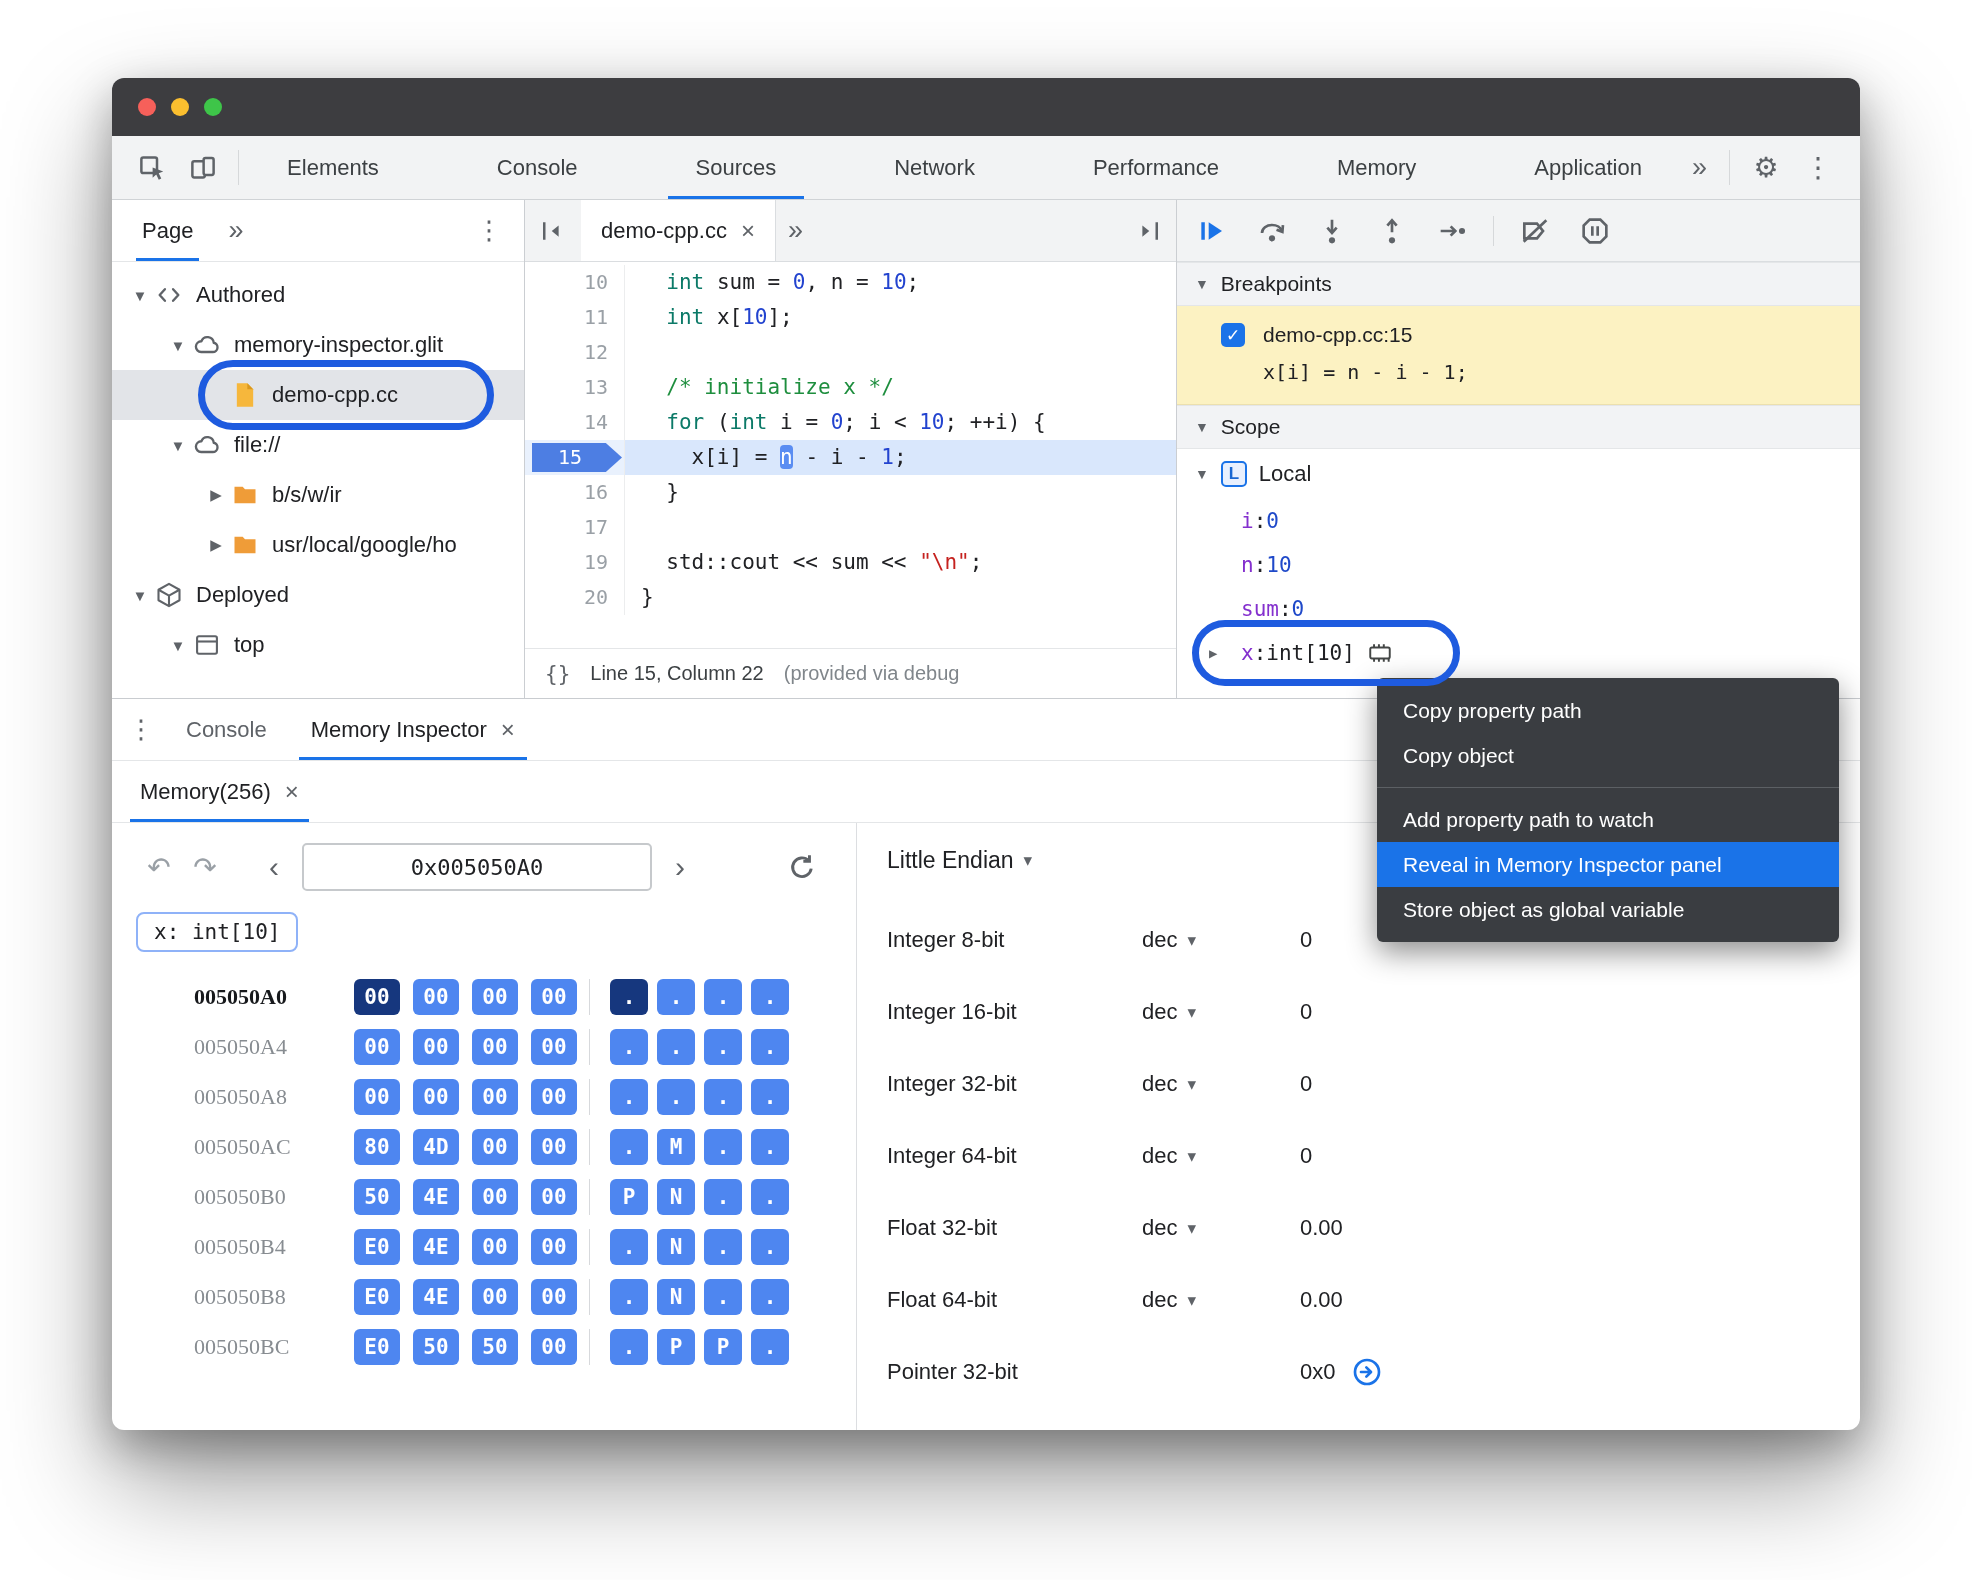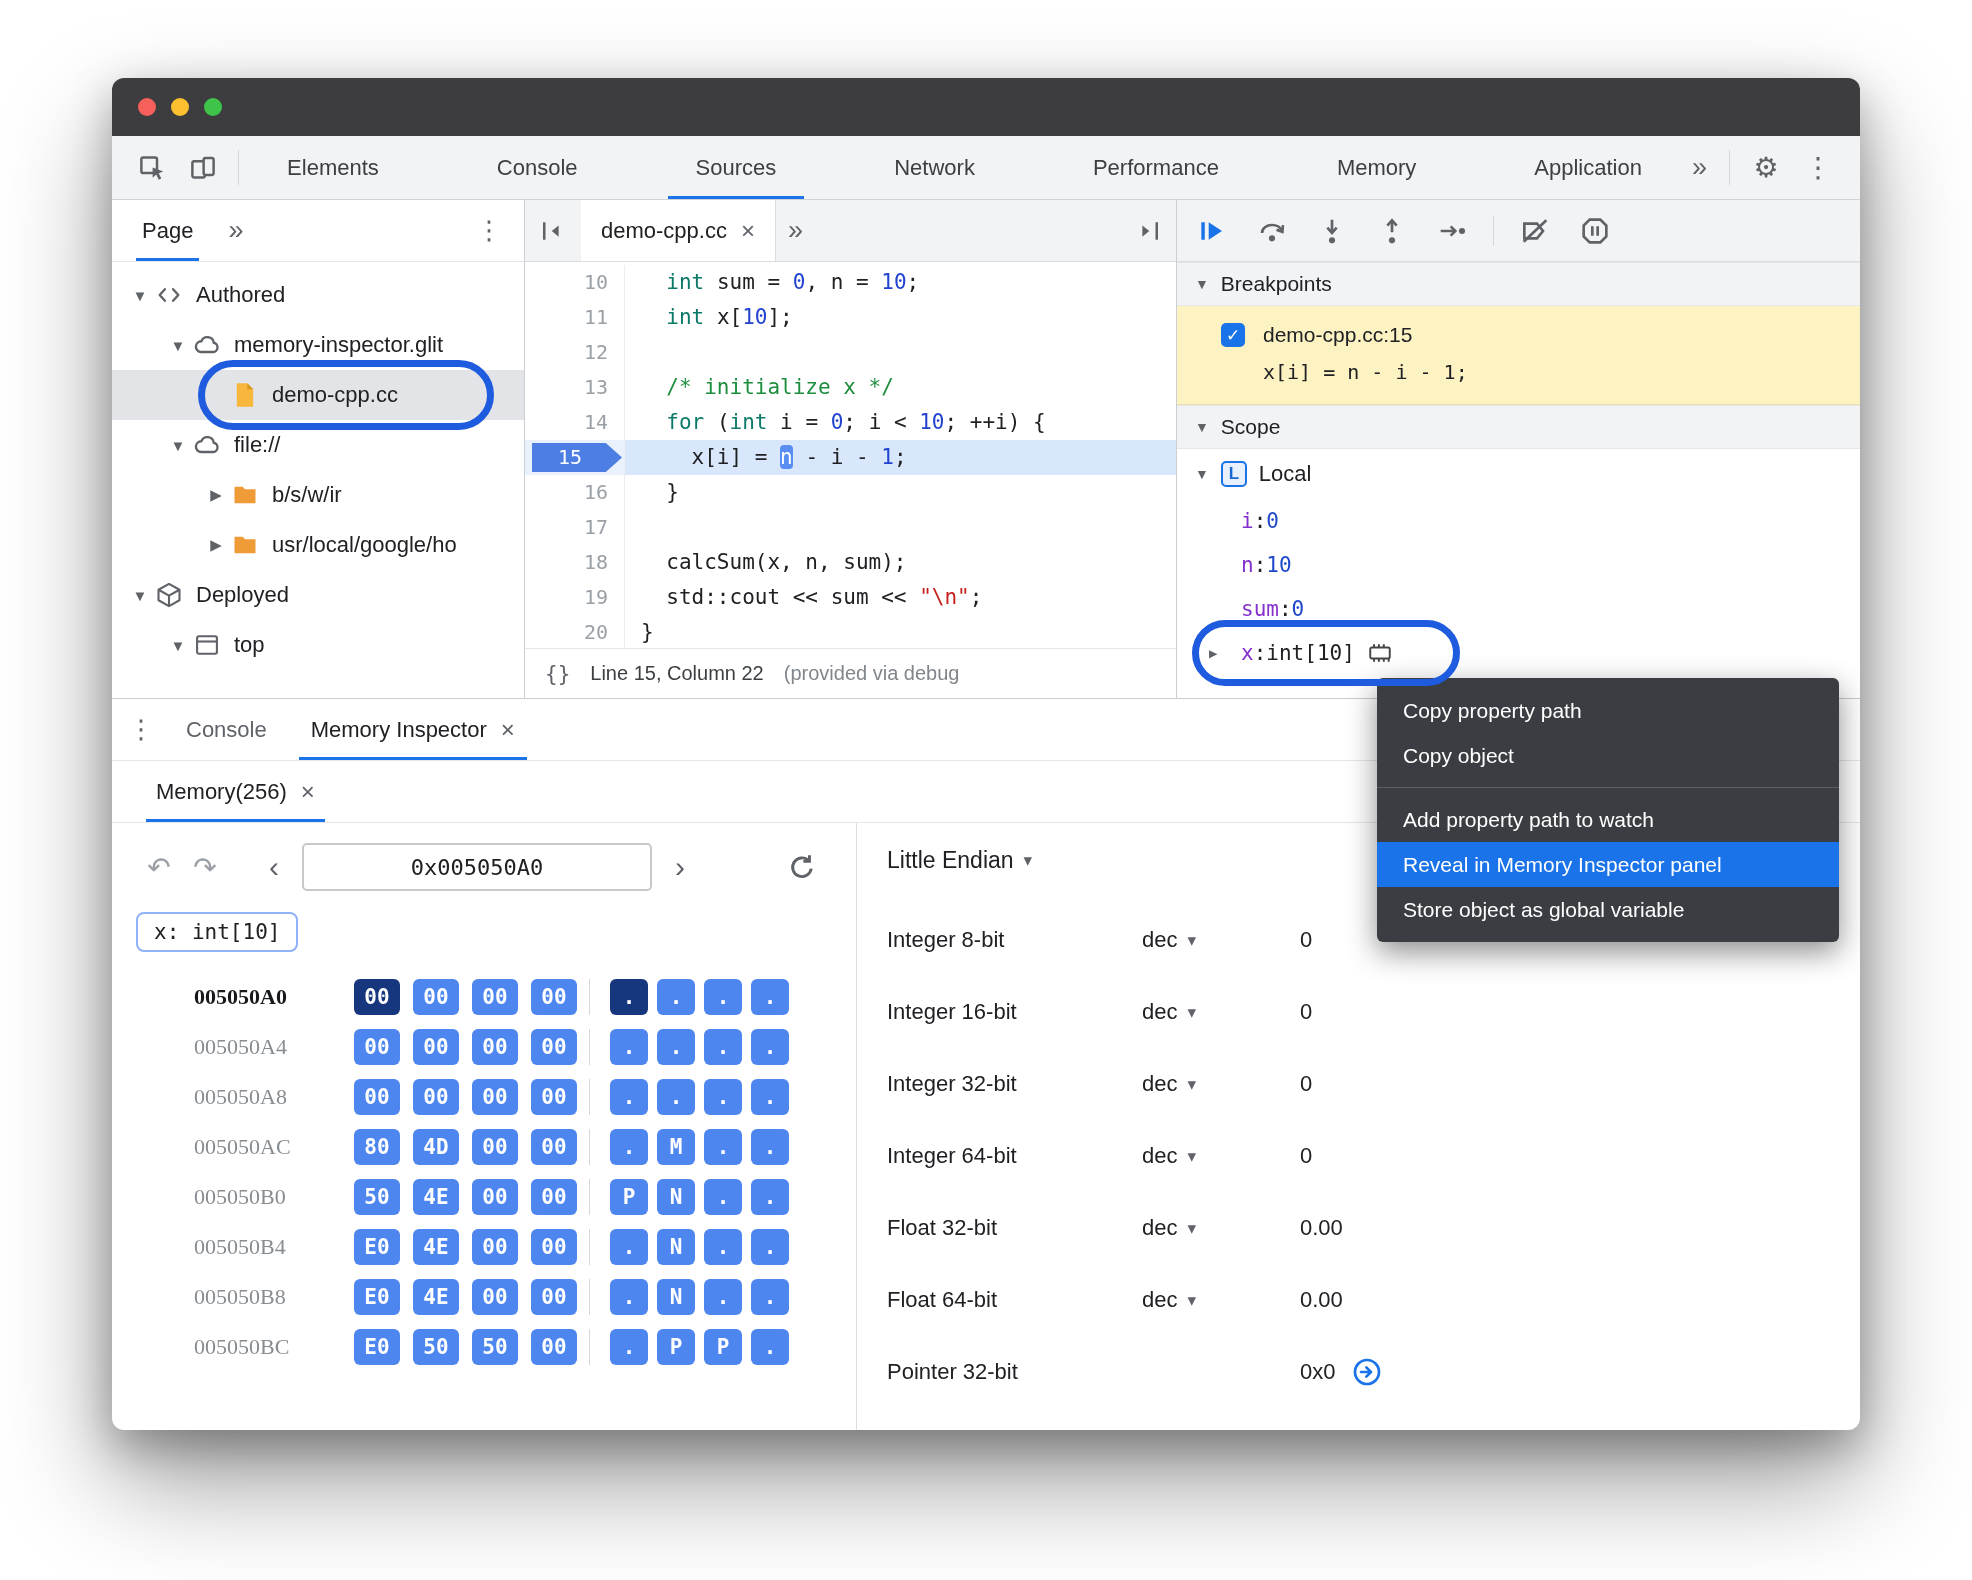--- a/index.html
+++ b/index.html
@@ -94,21 +94,21 @@
   .memicon { margin-left:12px; display:flex; }
   .memicon svg { width:26px; height:26px; }
 
   
   .drawer { flex:1 1 auto; border-top:1px solid #c9ccd0; display:flex; flex-direction:column; min-height:0; }
   .drawer-tabs { flex:0 0 62px; border-bottom:1px solid #e4e6e8; display:flex; align-items:stretch; padding-left:6px; }
   .drawer-tabs .glyph-btn { width:46px; font-size:26px; }
   .dtab { display:flex; align-items:center; gap:14px; padding:0 22px; font-size:22px; color:#5f6368; position:relative; }
   .dtab.active { color:#202124;align-items:center; }
   .dtab.active::after { content:""; position:absolute; left:10px; right:10px; bottom:0; height:3px; background:#1a73e8; }
-  .memory-tabrow { flex:0 0 62px; border-bottom:1px solid #e4e6e8; display:flex; align-items:stretch; padding-left:30px; }
+  .memory-tabrow { flex:0 0 62px; border-bottom:1px solid #e4e6e8; display:flex; align-items:stretch; padding-left:14px; }
   .memory-tab { display:flex; align-items:center; gap:14px; padding:0 14px; font-size:22px; position:relative; }
   .memory-tab::after { content:""; position:absolute; left:4px; right:4px; bottom:0; height:3px; background:#1a73e8; }
   .memory-body { flex:1 1 auto; display:flex; min-height:0; }
 
   .hex-pane { flex:0 0 744px; padding:18px 0 0 24px; overflow:hidden; }
   .hex-toolbar { display:flex; align-items:center; height:52px; }
   .hist { width:46px; text-align:center; font-size:28px; color:#9aa0a6; }
   .nav-arrow { width:40px; text-align:center; font-size:30px; color:#5f6368; }
   .hex-toolbar .spacer1 { width:26px; }
   .addr-input { width:350px; height:48px; border:2px solid #c6c9cc; border-radius:5px; background:#fff;
@@ -331,24 +331,20 @@
           </div>
           <div class="code-line">
             <span class="gutter">16</span>
             <span class="code-text"><span>  </span><span>}</span></span>
           </div>
           <div class="code-line">
             <span class="gutter">17</span>
             <span class="code-text"></span>
           </div>
           <div class="code-line">
-            <span class="gutter">18</span>
-            <span class="code-text"><span>  </span><span>calcSum(x, n, sum);</span></span>
-          </div>
-          <div class="code-line">
             <span class="gutter">19</span>
             <span class="code-text"><span>  </span><span>std::cout &lt;&lt; sum &lt;&lt; </span><span class="tok-str">"\n"</span><span>;</span></span>
           </div>
           <div class="code-line">
             <span class="gutter">20</span>
             <span class="code-text"><span>}</span></span>
           </div>
         </div>
       <div class="status-bar">
         <span class="braces">{}</span>

